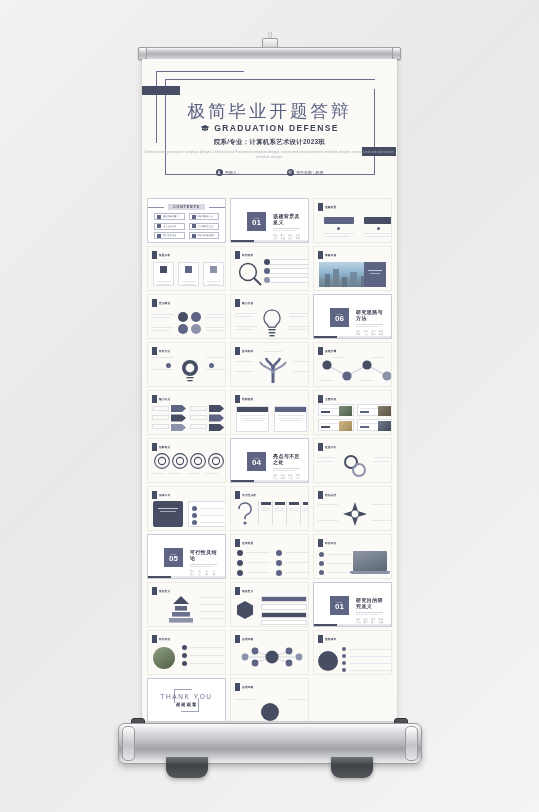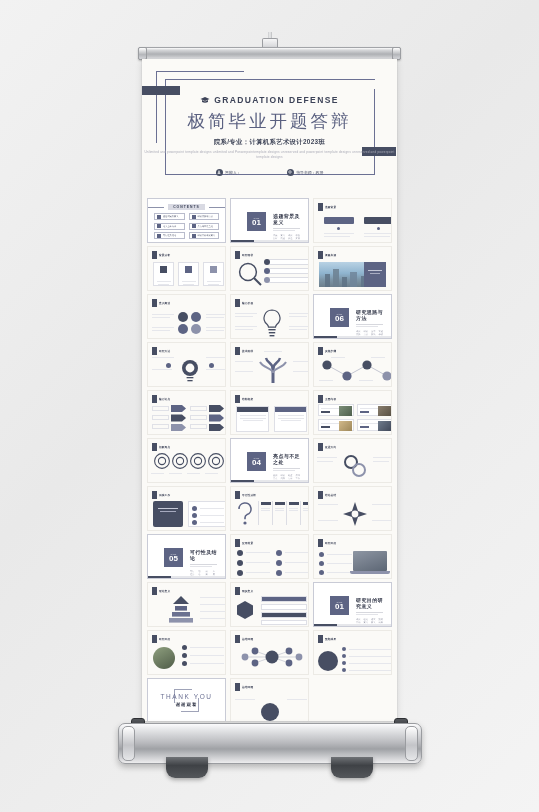--- a/index.html
+++ b/index.html
@@ -176,30 +176,30 @@
     <div class="frame-line" style="left:14px;  top:12px; width:88px; height:1.4px;"></div>
     <div class="frame-line" style="left:14px;  top:12px; width:1.4px; height:72px;"></div>
     <div class="frame-line" style="left:23px;  top:20px; width:210px; height:1.4px;"></div>
     <div class="frame-line" style="left:23px;  top:20px; width:1.4px; height:96px;"></div>
     <div class="frame-line" style="left:23px;  top:115px; width:210px; height:1.4px;"></div>
     <div class="frame-line" style="left:232px; top:30px; width:1.4px; height:86px;"></div>
     <div class="blk" style="left:0px;  top:27px; width:38px; height:9px;"></div>
     <div class="blk" style="left:220px; top:88px; width:34px; height:9px;"></div>
 
     <div id="hero-inner">
+      <div id="hero-title">极简毕业开题答辩</div>
       <div id="hero-eyebrow">
         <span id="cap-icon">
           <svg viewBox="0 0 20 14" width="10" height="8" aria-hidden="true">
             <path d="M10 1 L19 5 L10 9 L1 5 Z" fill="#3d4358"></path>
             <path d="M4 7 L4 11 Q10 13.5 16 11 L16 7 L10 10 Z" fill="#3d4358"></path>
           </svg>
         </span>
         <span>GRADUATION DEFENSE</span>
       </div>
-      <div id="hero-title">极简毕业开题答辩</div>
       <div id="hero-sub">院系/专业：计算机系艺术设计2023班</div>
       <div id="hero-en">Unlimited and powerpoint template designs unlimited and Ponwerpointemplate designs unreserved and powerpoint template designs unreserved and powerpoint template designs</div>
       <div id="hero-meta">
         <span class="meta-item">
           <span class="meta-dot">
             <svg viewBox="0 0 10 10" aria-hidden="true">
                 <circle cx="5" cy="3.4" r="1.9" fill="#fff"></circle>
                 <path d="M1.3 9.2a3.7 3.7 0 0 1 7.4 0z" fill="#fff"></path>
               </svg>
           </span>

